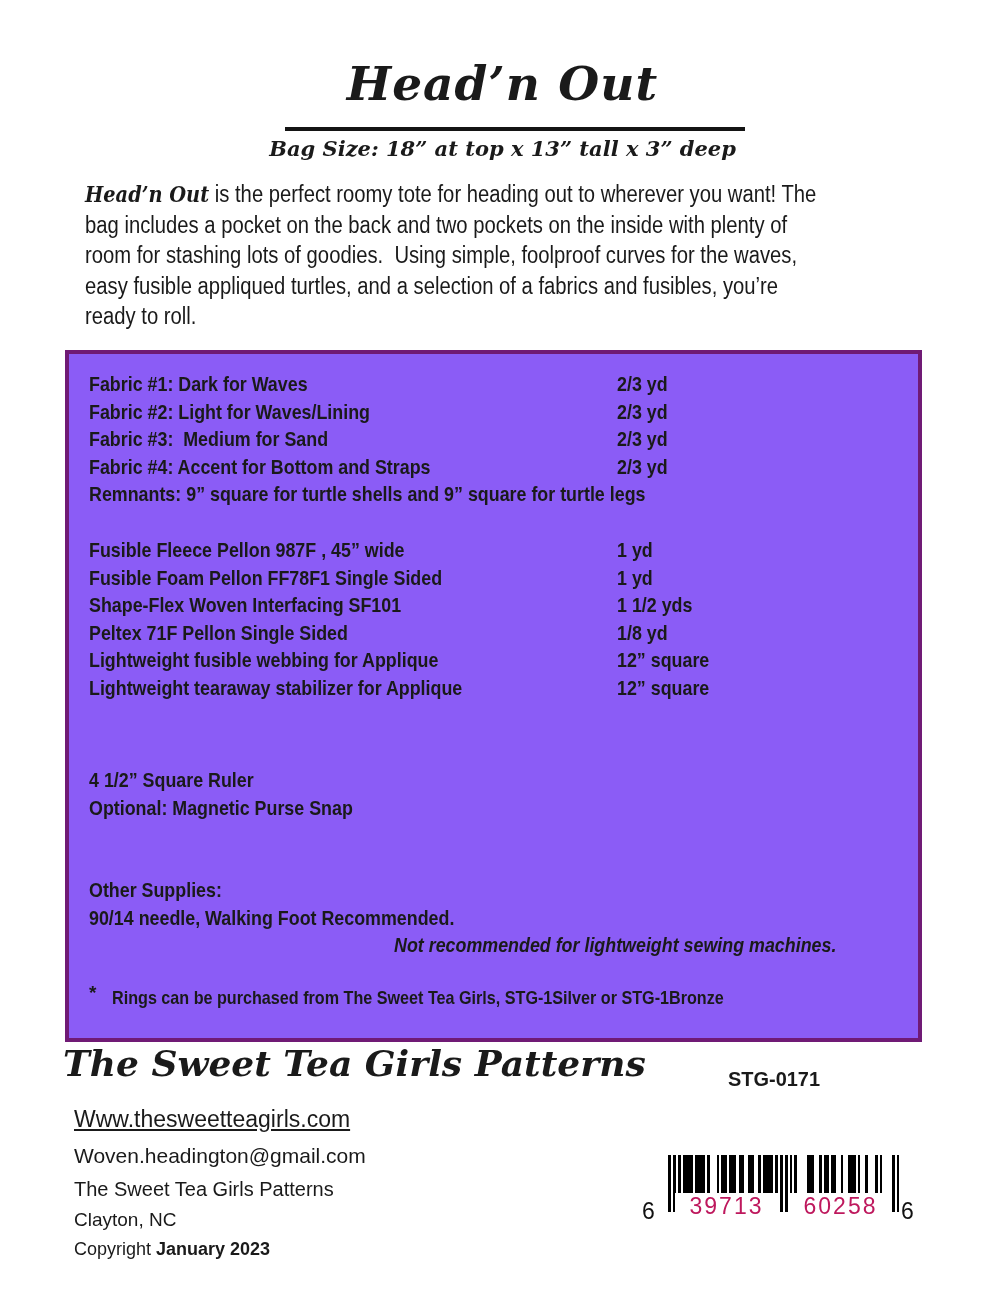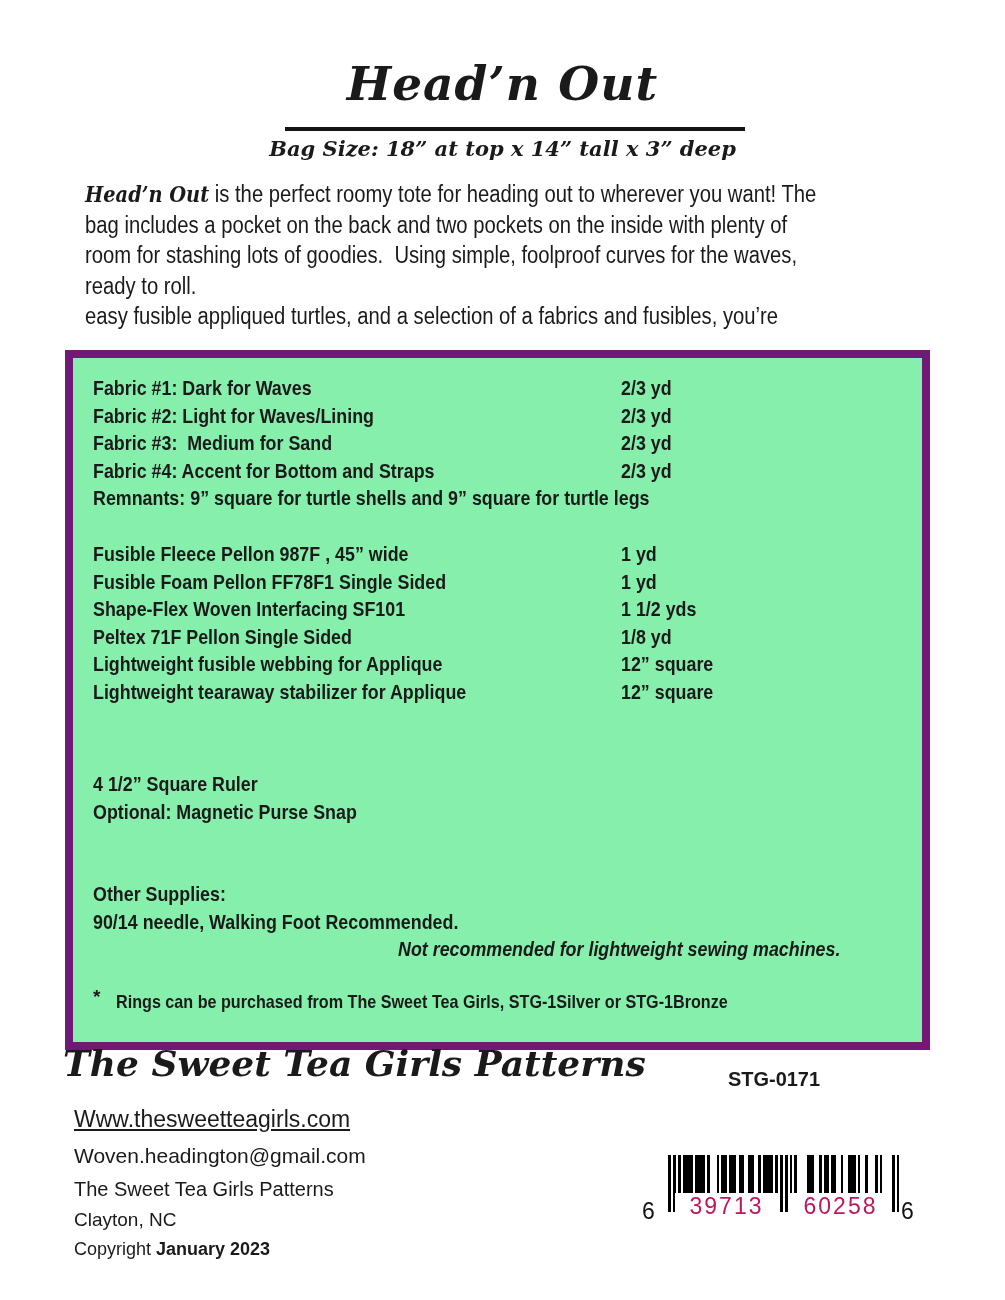--- a/index.html
+++ b/index.html
@@ -17,21 +17,21 @@
   .title{left:0;right:0;top:56px;text-align:center;font-size:47px;letter-spacing:1px;}
   .title-rule{left:285px;top:127px;width:460px;height:4px;background:#141414;}
   .subtitle{left:0;right:0;top:136px;text-align:center;font-size:21px;}
 
   
   .intro{left:85px;top:179px;font-size:23px;}
   .intro .iline{height:30.6px;line-height:30.6px;white-space:nowrap;}
   .intro .lead{font-family:"DejaVu Serif",serif;font-style:italic;font-weight:bold;font-size:22px;}
 
   
-  .supply-box{left:65px;top:350px;width:849px;height:684px;border:8px solid #701a75;background:#86efac;}
+  .supply-box{left:65px;top:350px;width:849px;height:684px;border:4px solid #701a75;background:#8b5cf6;}
   .sec{position:absolute;left:20px;right:4px;font-weight:bold;font-size:21px;}
   .row{position:relative;height:27.5px;line-height:27.5px;white-space:nowrap;}
   .row .val{position:absolute;left:528px;top:0;}
   .sec-fabrics{top:16px;}
   .sec-interfacings{top:182px;}
   .sec-notions{top:412px;}
   .sec-other{top:522px;}
   .sec-footnote{top:633px;font-size:19px;}
   .note-italic{font-style:italic;text-align:right;}
   .fn-star{display:inline-block;transform:translateY(-5px);margin-right:16px;}
@@ -57,28 +57,28 @@
   .bc-digits.g2{left:121px;width:103px;}
   .bc-outer{font-size:23px;line-height:1;color:#111;}
   .bc-outer.left{left:642px;top:1200px;}
   .bc-outer.right{left:901px;top:1200px;}
 </style>
 </head>
 <body>
 
 <div class="abs title script">Head’n Out</div>
 <div class="abs title-rule"></div>
-<div class="abs subtitle script">Bag Size: 18” at top x 14” tall x 3” deep</div>
+<div class="abs subtitle script">Bag Size: 18” at top x 13” tall x 3” deep</div>
 
 <div class="abs intro">
   <div class="iline"><span class="cx88"><span class="lead">Head’n Out</span><span> is the perfect roomy tote for heading out to wherever you want! The</span></span></div>
   <div class="iline"><span class="cx88">bag includes a pocket on the back and two pockets on the inside with plenty of</span></div>
   <div class="iline"><span class="cx88">room for stashing lots of goodies.  Using simple, foolproof curves for the waves,</span></div>
+  <div class="iline"><span class="cx88">easy fusible appliqued turtles, and a selection of a fabrics and fusibles, you’re</span></div>
   <div class="iline"><span class="cx88">ready to roll.</span></div>
-  <div class="iline"><span class="cx88">easy fusible appliqued turtles, and a selection of a fabrics and fusibles, you’re</span></div>
 </div>
 
 <div class="abs supply-box">
   <div class="sec sec-fabrics">
   <div class="row">
     <span class="cx lbl">Fabric #1: Dark for Waves</span>
     <span class="val"><span class="cx vtxt">2/3 yd</span></span>
   </div>
 
   <div class="row">

